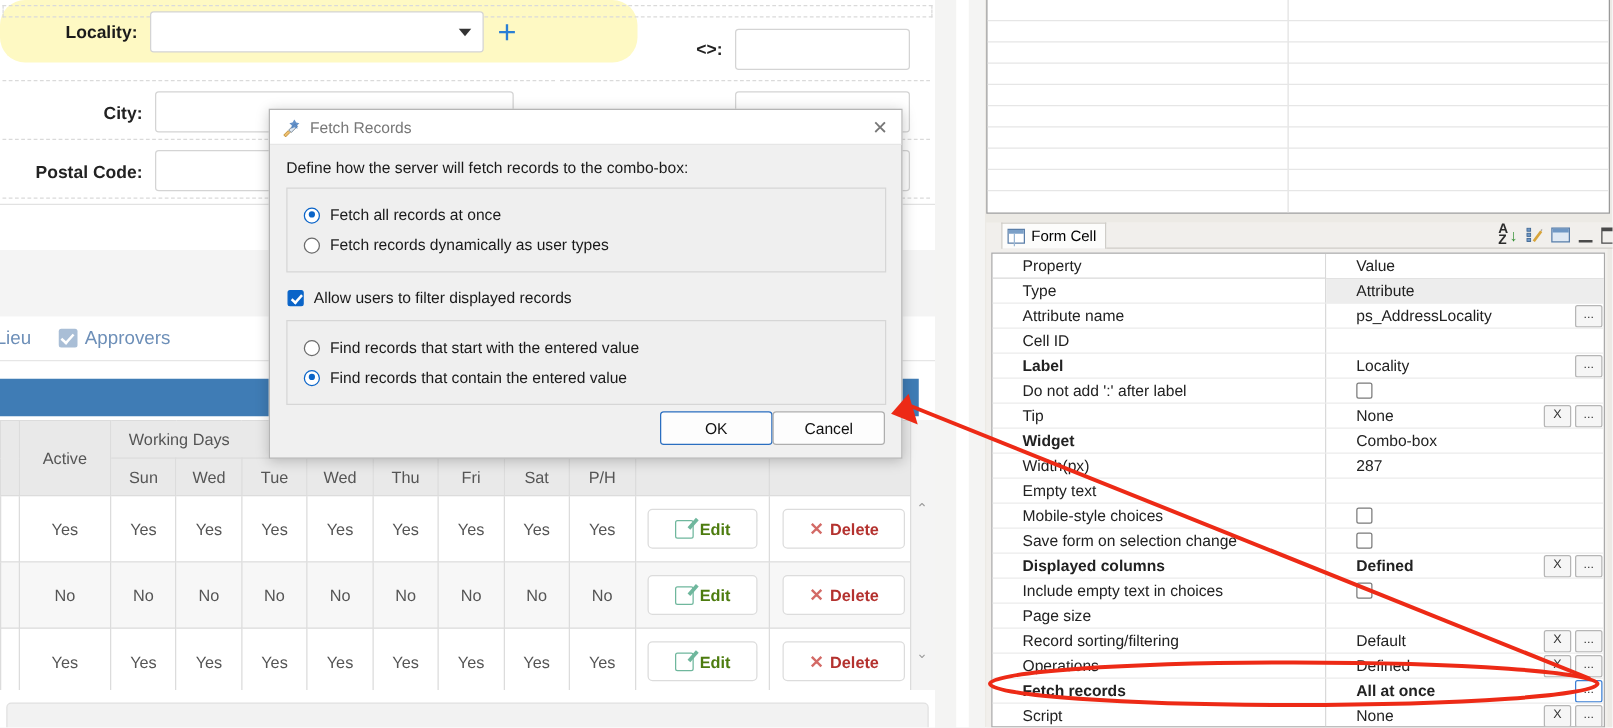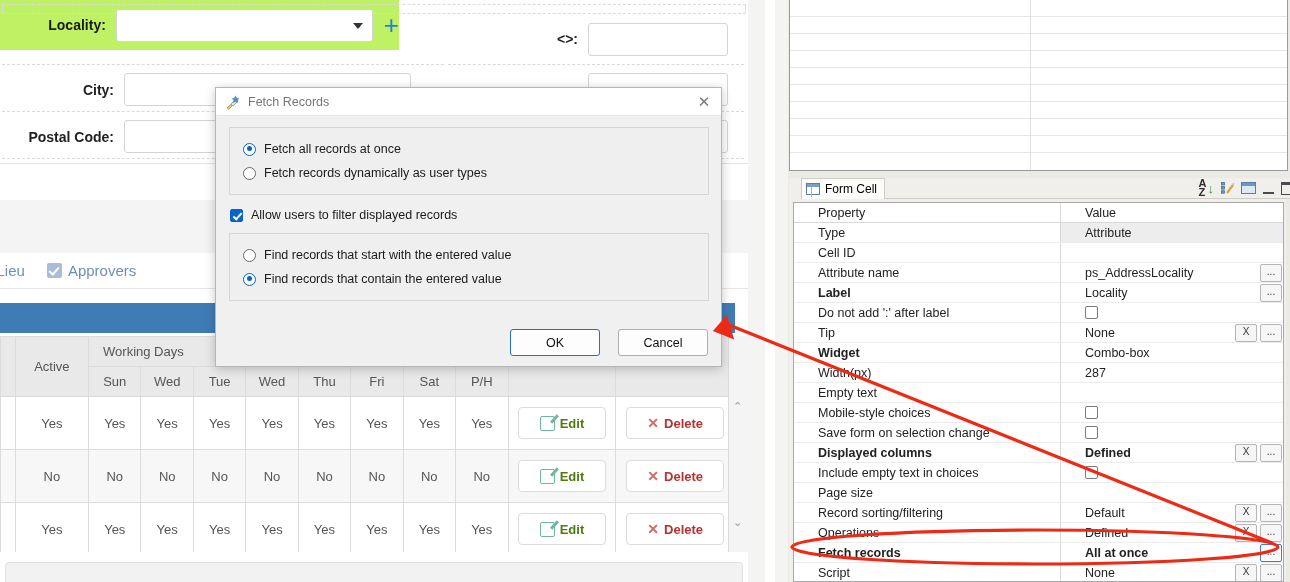--- a/index.html
+++ b/index.html
@@ -7,22 +7,22 @@
     width:1290px;height:582px;overflow:hidden;position:relative;
     background:#f2f2f2;
     font-family:"Liberation Sans", sans-serif;
     font-size:12px;color:#222;
     -webkit-font-smoothing:antialiased;
   }
   
   #left-pane{position:absolute;left:0;top:0;width:748px;height:582px;background:#fff;overflow:hidden;}
 
   #locality-row{
-    top:14px;left:4px;width:399px;height:50px;background:#bef264;
-    display:flex;align-items:center;
+    top:14px;left:4px;width:510px;height:50px;background:#fef9c3;
+    display:flex;align-items:center;border-radius:20px;
   }
   #locality-label{width:120px;text-align:right;font-weight:bold;font-size:14px;color:#1b1b1b;padding-right:10px;box-sizing:border-box;}
   .wfield{
     background:#fff;border:1px solid #d4d4d4;border-radius:3px;height:33px;
     box-sizing:border-box;position:relative;
   }
   #locality-combo{width:267px;}
   .caret{
     position:absolute;right:9px;top:50%;margin-top:-2px;
     width:0;height:0;border-left:5px solid transparent;border-right:5px solid transparent;border-top:6px solid #333;
@@ -147,21 +147,21 @@
   #dlg-body{padding:11px 12px 0 13px;}
   #dlg-desc{font-size:12.5px;color:#1a1a1a;margin-bottom:9px;}
   .optgroup{border:1px solid #d6d6d6;background:#efefef;padding:9px 0 9px 0;}
   .optrow{display:flex;align-items:center;height:24px;padding-left:13px;font-size:12.5px;color:#1a1a1a;cursor:pointer;}
   .radio{width:13px;height:13px;border:1.5px solid #6b6b6b;border-radius:50%;background:#fff;margin-right:8px;box-sizing:border-box;flex:none;}
   .radio.on{border-color:#0a64c8;position:relative;}
   .radio.on:after{content:"";position:absolute;left:2.5px;top:2.5px;width:5px;height:5px;border-radius:50%;background:#0a64c8;}
   #chk-row{display:flex;align-items:center;height:30px;margin:5px 0 3px 1px;font-size:12.5px;color:#1a1a1a;cursor:pointer;}
   .cbox{width:13px;height:13px;border-radius:2px;background:#0a64c8;border:1px solid #0a64c8;margin-right:8px;position:relative;flex:none;box-sizing:border-box;}
   .cbox:after{content:"";position:absolute;left:4px;top:1px;width:3px;height:7px;border:solid #fff;border-width:0 2px 2px 0;transform:rotate(42deg);}
-  #dlg-buttons{position:absolute;right:13px;bottom:10px;display:flex;gap:18px;padding-left:28px;}
+  #dlg-buttons{position:absolute;right:13px;bottom:10px;display:flex;gap:0;padding-left:28px;}
   .dbtn{width:88px;height:25px;border:1px solid #aeaeae;background:#fdfdfd;border-radius:3px;font-size:12.5px;cursor:pointer;
         display:flex;align-items:center;justify-content:center;color:#111;}
   .dbtn.primary{border:1.6px solid #2a6ec0;}
 
   
   #annot{position:absolute;left:0;top:0;width:1290px;height:582px;pointer-events:none;}
 </style>
 </head>
 <body>
 
@@ -393,32 +393,32 @@
           <td class="pname">Property</td>
           <td class="pval">Value</td>
         </tr>
 
         <tr class="shade">
           <td class="pname">Type</td>
           <td class="pval">Attribute</td>
         </tr>
 
         <tr>
+          <td class="pname">Attribute name</td>
+          <td class="pval">
+            <span class="valtext">ps_AddressLocality</span>
+            <span class="vbtns">
+              <span class="vbtn">...</span>
+            </span>
+          </td>
+        </tr>
+
+        <tr>
           <td class="pname">Cell ID</td>
           <td class="pval"></td>
-        </tr>
-
-        <tr>
-          <td class="pname">Attribute name</td>
-          <td class="pval">
-            <span class="valtext">ps_AddressLocality</span>
-            <span class="vbtns">
-              <span class="vbtn">...</span>
-            </span>
-          </td>
         </tr>
 
         <tr>
           <td class="pname bold">Label</td>
           <td class="pval">
             <span class="valtext">Locality</span>
             <span class="vbtns">
               <span class="vbtn">...</span>
             </span>
           </td>
@@ -550,20 +550,21 @@
         <path d="M2 14 L5.5 10.5 L7 12 L3.5 15.5 Z" fill="#f0c070" stroke="#b98a30" stroke-width="0.7"></path>
         <path d="M6 10 L11 5 L13 7 L8 12 Z" fill="#dfe8f2" stroke="#6b7b8c" stroke-width="0.7"></path>
         <path d="M10.5 1.5 L12 4 L14.5 4.5 L12.6 6.3 L13 9 L10.5 7.7 L8 9 L8.5 6.3 L6.5 4.5 L9 4 Z" fill="#4a7fbf" opacity="0.85"></path>
       </svg>
     </span>
     <span id="dlg-title-text">Fetch Records</span>
     <span id="dlg-close">✕</span>
   </div>
 
   <div id="dlg-body">
+    <div id="dlg-desc">Define how the server will fetch records to the combo-box:</div>
 
     <div class="optgroup">
       <div class="optrow">
         <span class="radio on"></span>
         <span>Fetch all records at once</span>
       </div>
       <div class="optrow">
         <span class="radio"></span>
         <span>Fetch records dynamically as user types</span>
       </div>

